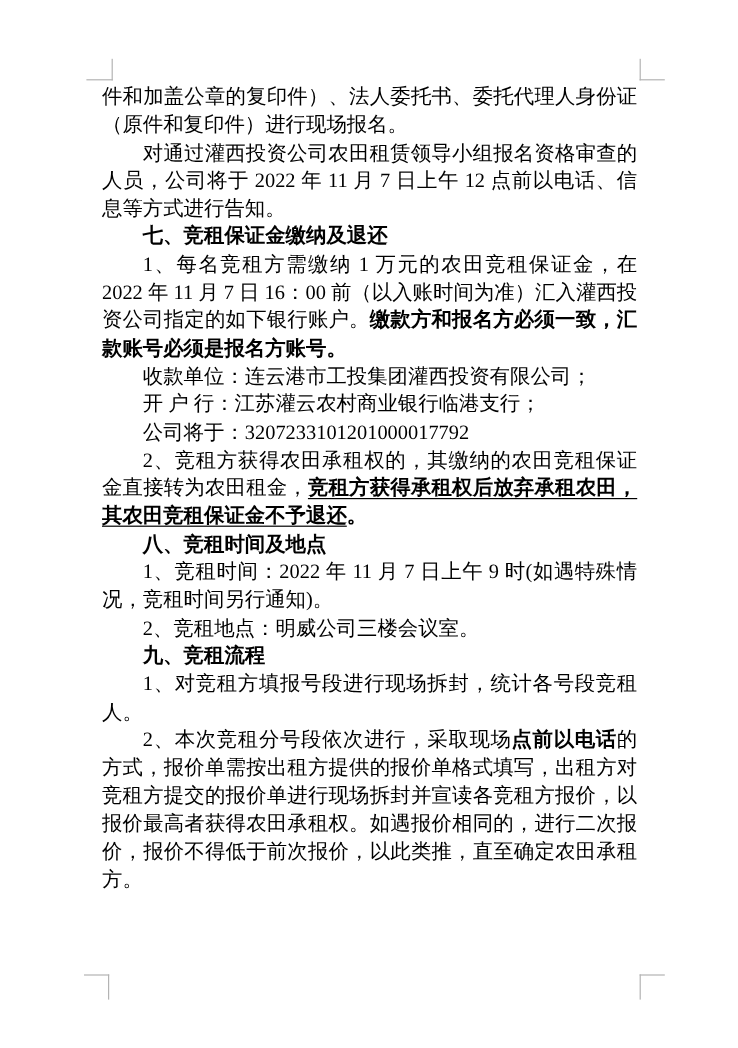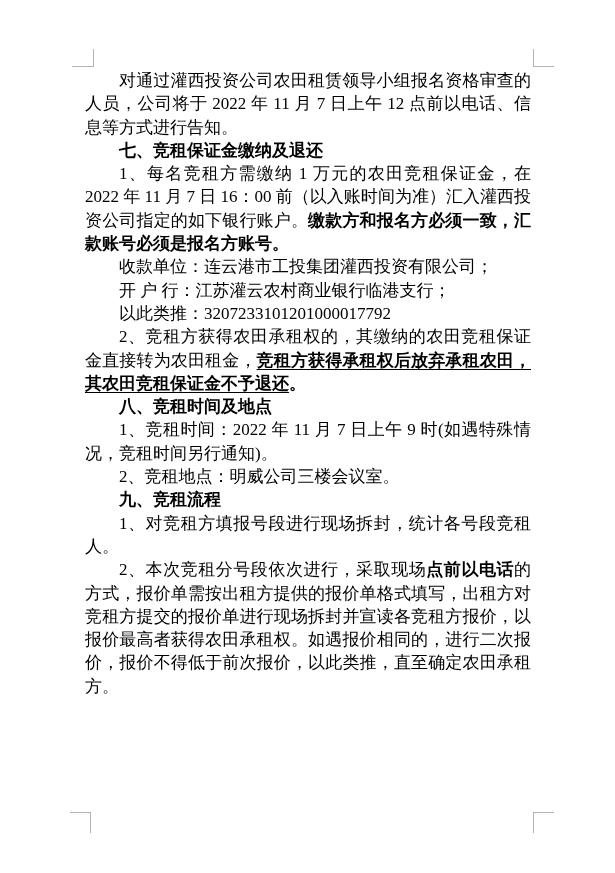--- a/index.html
+++ b/index.html
@@ -51,20 +51,23 @@
 
 <div class="page">
 
   <div class="crop crop-tl"></div>
   <div class="crop crop-tr"></div>
   <div class="crop crop-bl"></div>
   <div class="crop crop-br"></div>
 
   <div class="content">
 
+    <p class="para">
+      <span>件和加盖公章的复印件）、法人委托书、委托代理人身份证（原件和复印件）进行现场报名。</span>
+    </p>
 
     <p class="para ind">
       <span>对通过灌西投资公司农田租赁领导小组报名资格审查的人员，公司将于 2022 年 11 月 7 日上午 12 点前以电话、信息等方式进行告知。</span>
     </p>
 
     <p class="para ind bold">
       <span>七、竞租保证金缴纳及退还</span>
     </p>
 
     <p class="para ind">
@@ -73,21 +76,21 @@
 
     <p class="para ind">
       <span>收款单位：连云港市工投集团灌西投资有限公司；</span>
     </p>
 
     <p class="para ind">
       <span>开 户 行：江苏灌云农村商业银行临港支行；</span>
     </p>
 
     <p class="para ind">
-      <span>以此类推：3207233101201000017792</span>
+      <span>公司将于：3207233101201000017792</span>
     </p>
 
     <p class="para ind">
       <span>2、竞租方获得农田承租权的，其缴纳的农田竞租保证金直接转为农田租金，</span><span class="bold ul">竞租方获得承租权后放弃承租农田，其农田竞租保证金不予退还</span><span class="bold">。</span>
     </p>
 
 
     <p class="para ind bold">
       <span>八、竞租时间及地点</span>
     </p>

